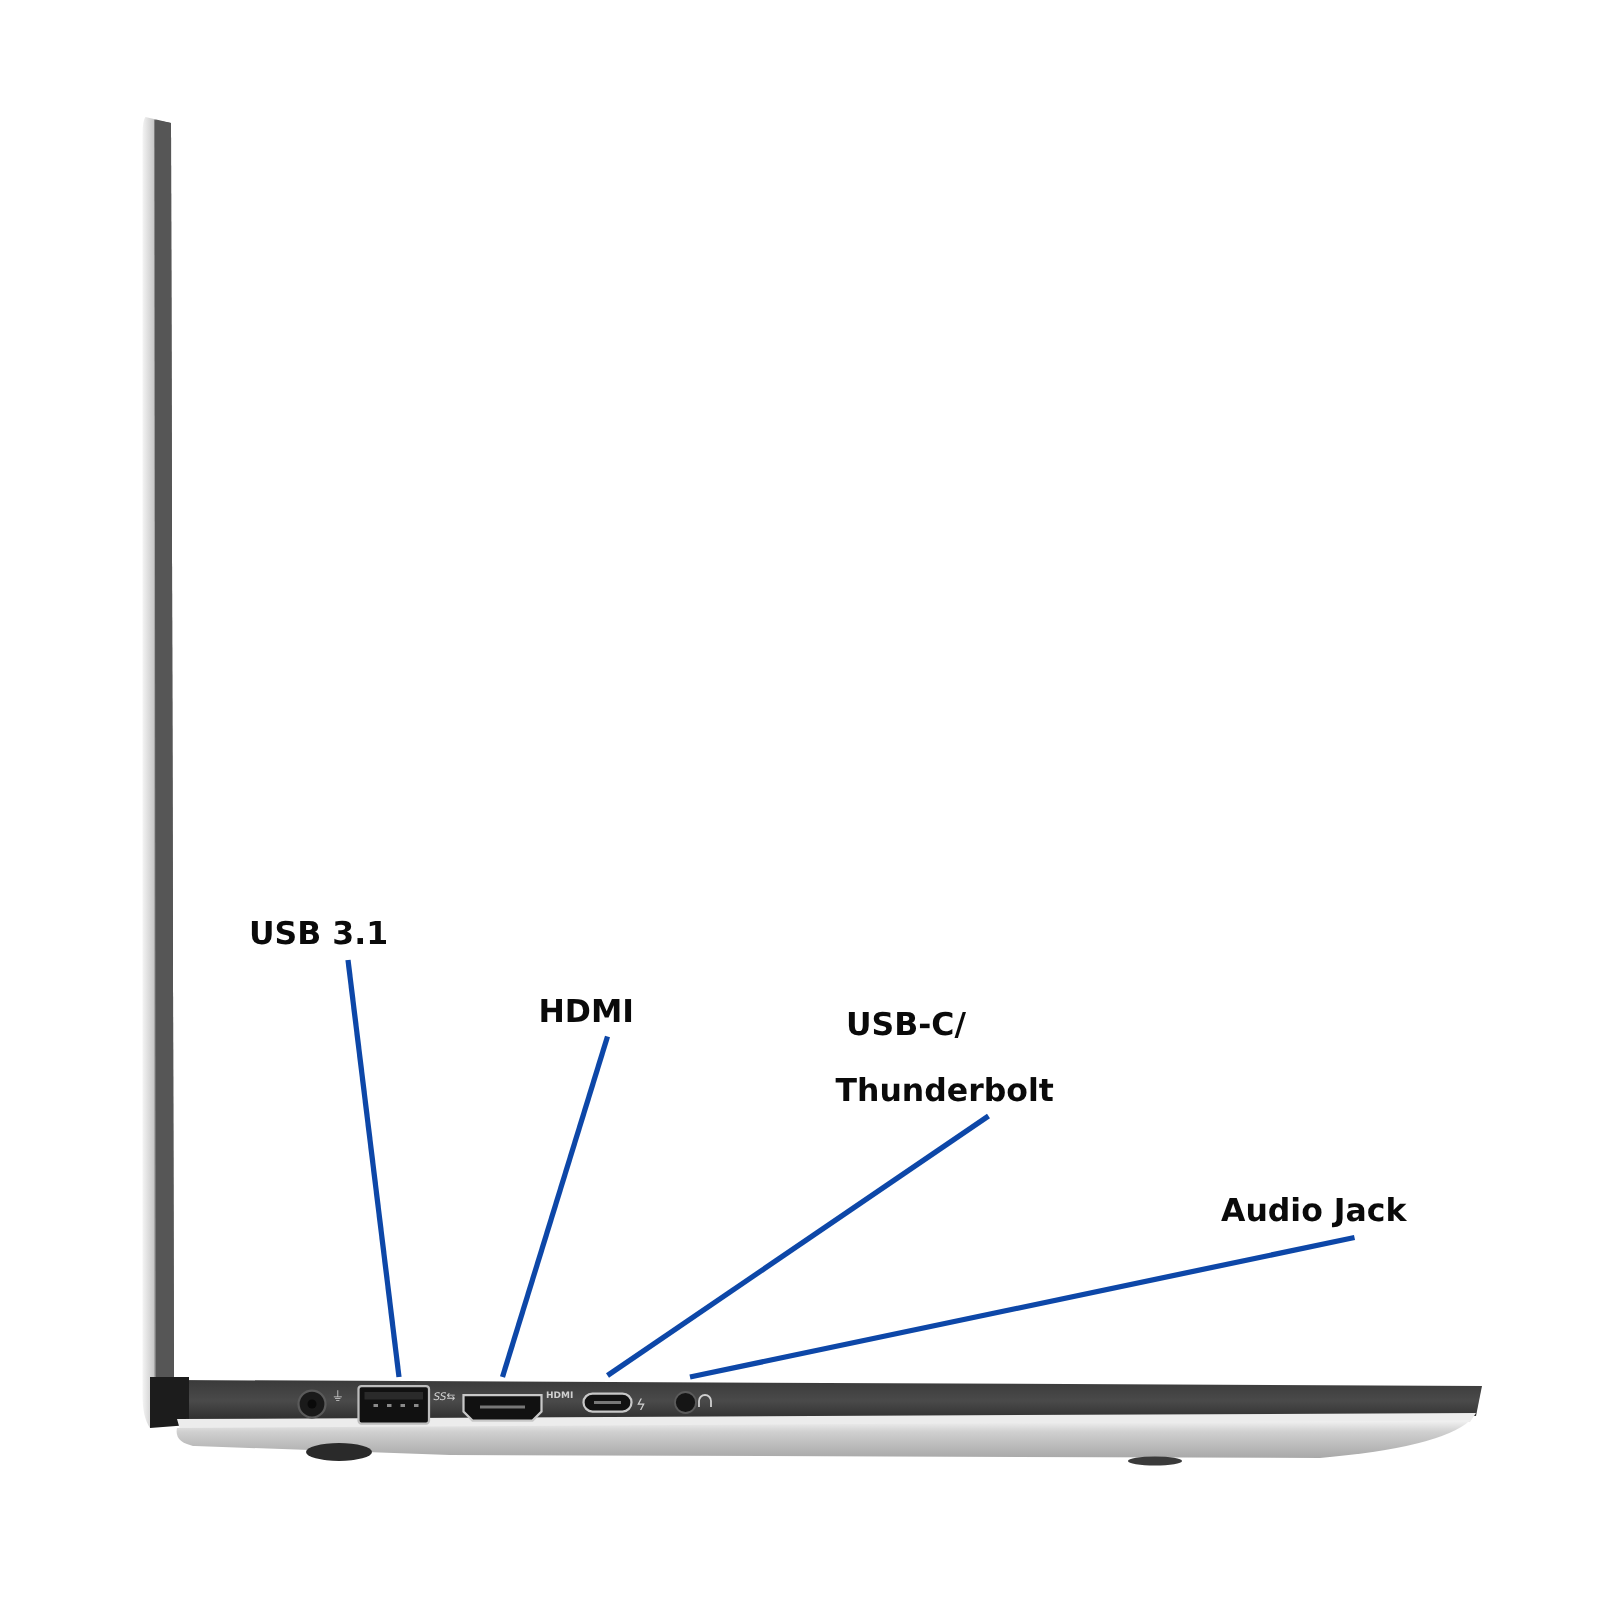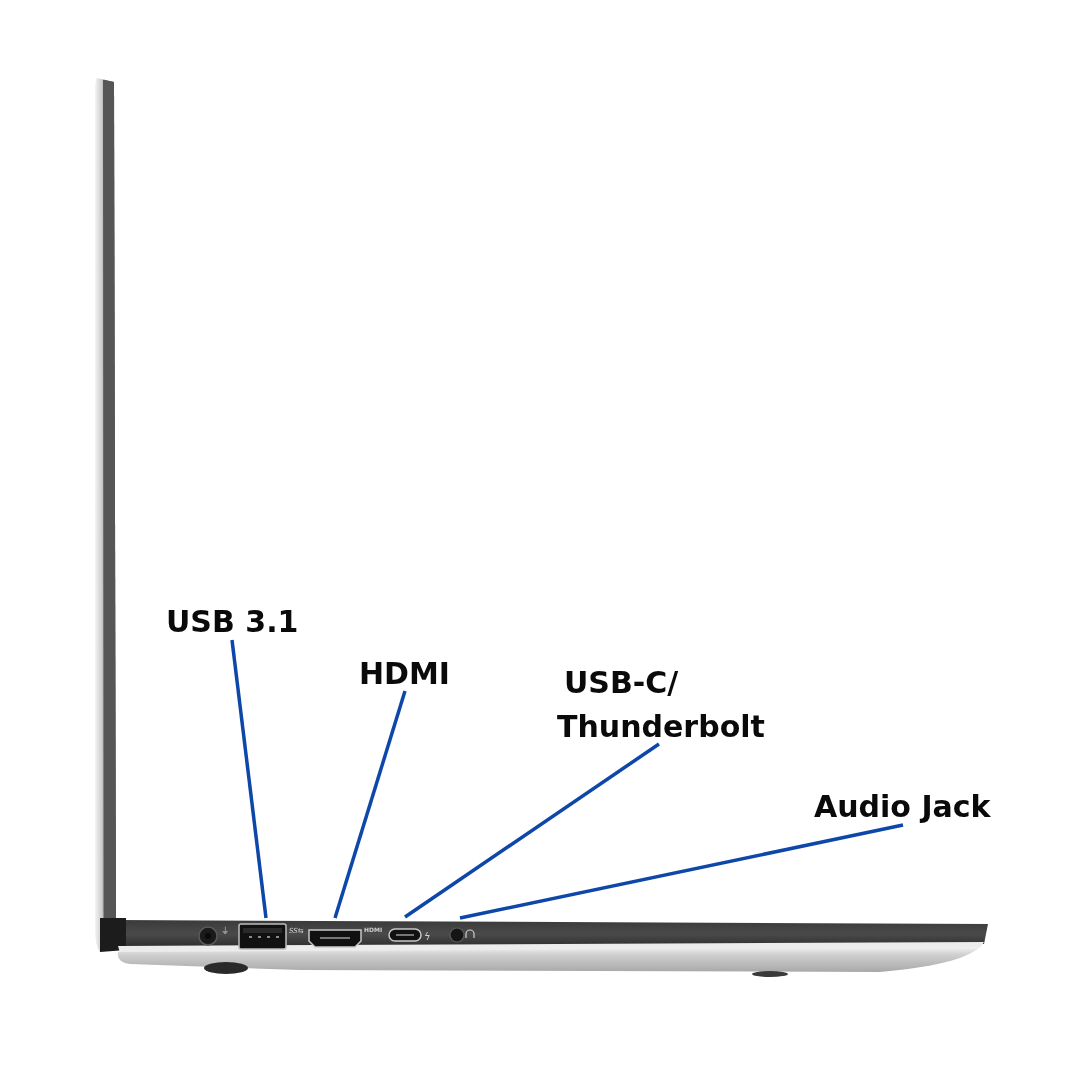--- a/index.html
+++ b/index.html
@@ -1,19 +1,19 @@
 <!DOCTYPE html>
 <html><head>
 <meta charset="utf-8">
 <style>
   html, body { margin:0; padding:0; background:#ffffff; }
   #canvas { position:relative; width:1080px; height:1080px; background:#ffffff; overflow:hidden; }
   .label {
     position:absolute; font-family:"DejaVu Sans", sans-serif; font-weight:bold;
-    font-size:30px; color:#0a0a0a; line-height:38px; white-space:nowrap; text-align:left;
+    font-size:21px; color:#0a0a0a; line-height:38px; white-space:nowrap; text-align:left;
   }
   svg { position:absolute; left:0; top:0; }
 </style>
 </head>
 <body>
 
 <div id="canvas">
 
   <svg width="1080" height="1080" viewBox="0 0 1080 1080">
     <defs>

